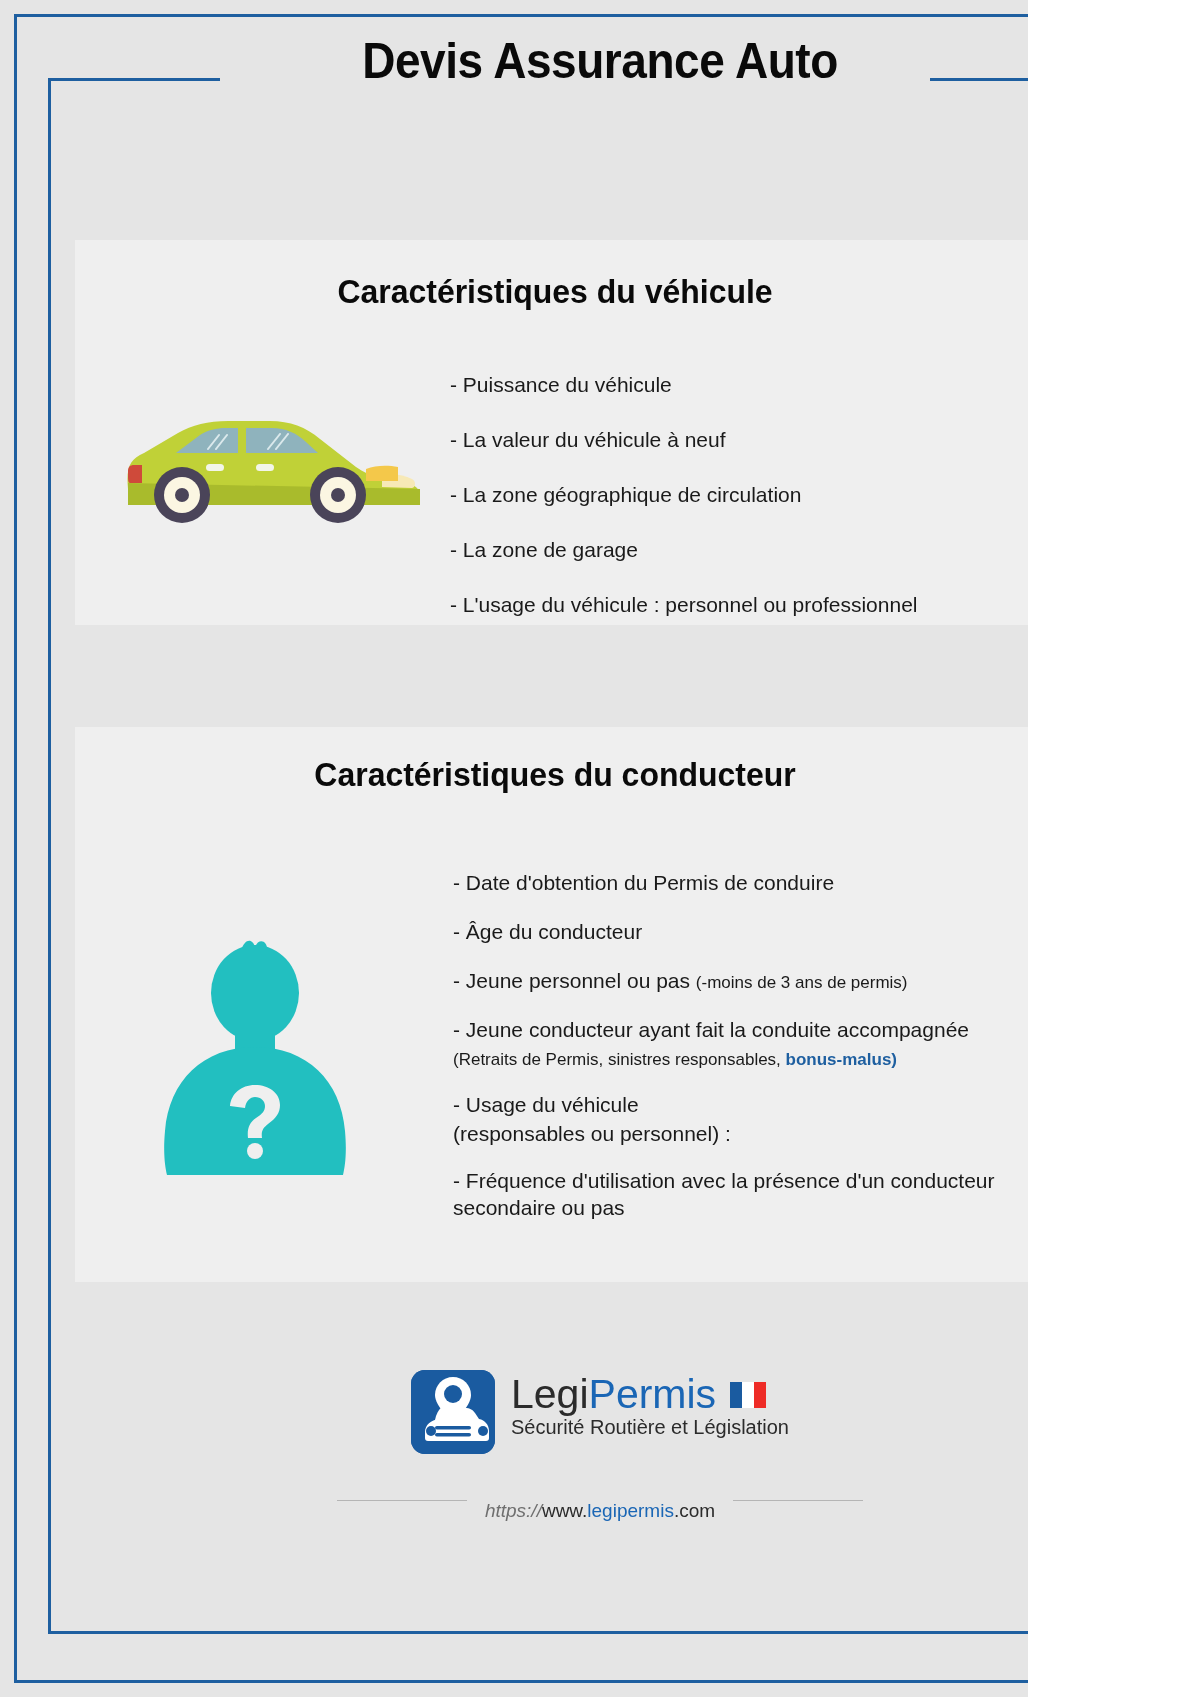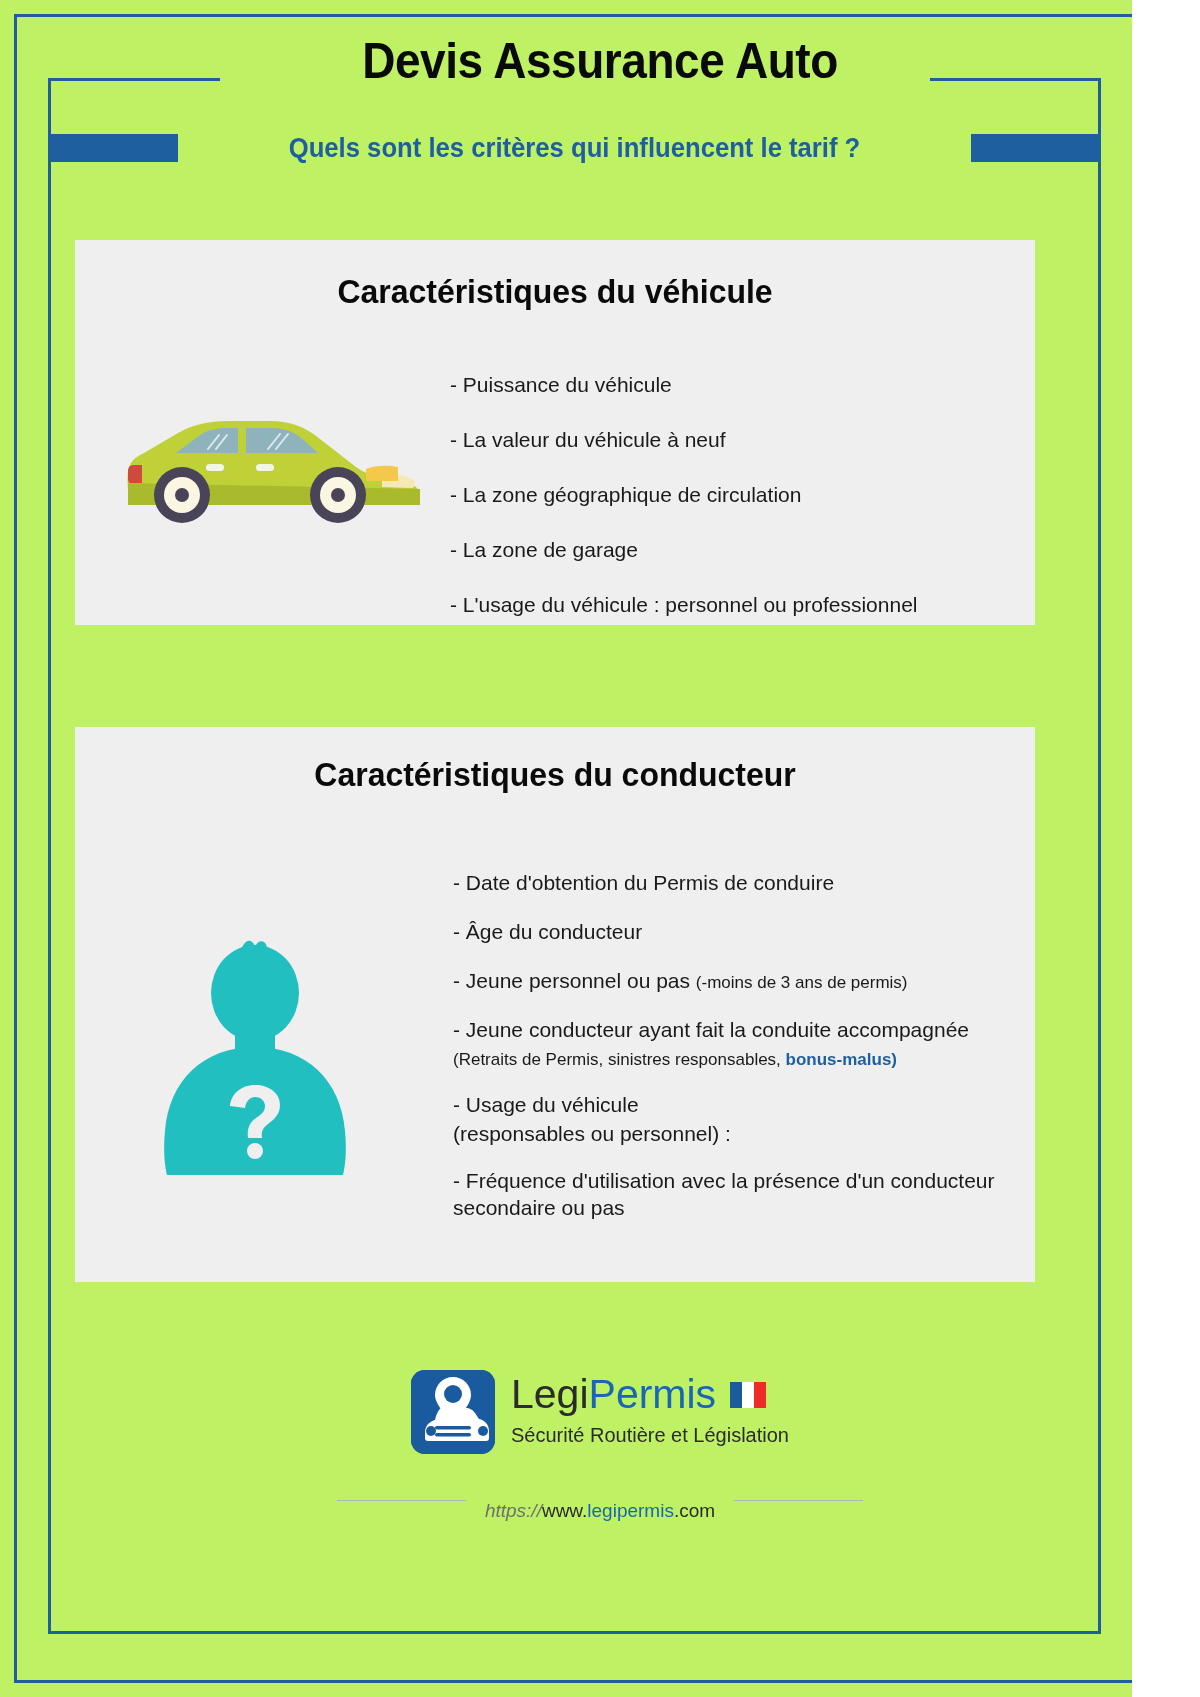--- a/index.html
+++ b/index.html
@@ -6,23 +6,23 @@
 
   html, body {
     width: 1200px;
     height: 1697px;
     background: #ffffff;
     font-family: "Liberation Sans", sans-serif;
   }
 
   #poster {
     position: relative;
-    width: 1132px;
+    width: 1028px;
     height: 1697px;
-    background: #bef264;
+    background: #e5e5e5;
     overflow: hidden;
   }
 
   
   .outer-frame {
     position: absolute;
     left: 14px;
     top: 14px;
     width: 1172px;
     height: 1669px;
@@ -245,21 +245,21 @@
     width: 36px;
   }
   .flag i { display: block; width: 12px; height: 26px; }
   .flag .fb { background: #1a5ba0; }
   .flag .fw { background: #ffffff; }
   .flag .fr { background: #ee2b26; }
 
   .logo-tagline {
     font-size: 20px;
     color: #2b2b2b;
-    margin-top: 9px;
+    margin-top: 1px;
     white-space: nowrap;
   }
 
   .footer-url-row {
     position: absolute;
     left: 0;
     top: 1500px;
     width: 1200px;
     display: flex;
     align-items: flex-start;
@@ -287,25 +287,20 @@
 
   <div class="outer-frame"></div>
   <div class="inner-frame-left"></div>
   <div class="inner-frame-right"></div>
   <div class="inner-frame-bottom"></div>
   <div class="inner-frame-top-left"></div>
   <div class="inner-frame-top-right"></div>
 
   <div class="title">Devis Assurance Auto</div>
 
-  <div class="subtitle-row">
-    <div class="sub-bar sub-bar-left"></div>
-    <div class="subtitle-text">Quels sont les critères qui influencent le tarif ?</div>
-    <div class="sub-bar sub-bar-right"></div>
-  </div>
 
   <div class="card" id="card-vehicle">
     <div class="card-body">
       <div class="card-title">Caractéristiques du véhicule</div>
 
       <div class="car-illustration">
         <svg viewBox="0 0 310 135" width="310" height="135" xmlns="http://www.w3.org/2000/svg">
 
           <path d="M8 92 C6 70 10 62 24 56 L58 36 C72 28 88 24 108 24 L150 24 C170 24 186 30 200 42 L236 70 C250 80 268 84 286 86 C296 88 300 92 300 100 L300 108 L8 108 Z" fill="#c0d137"></path>
 

